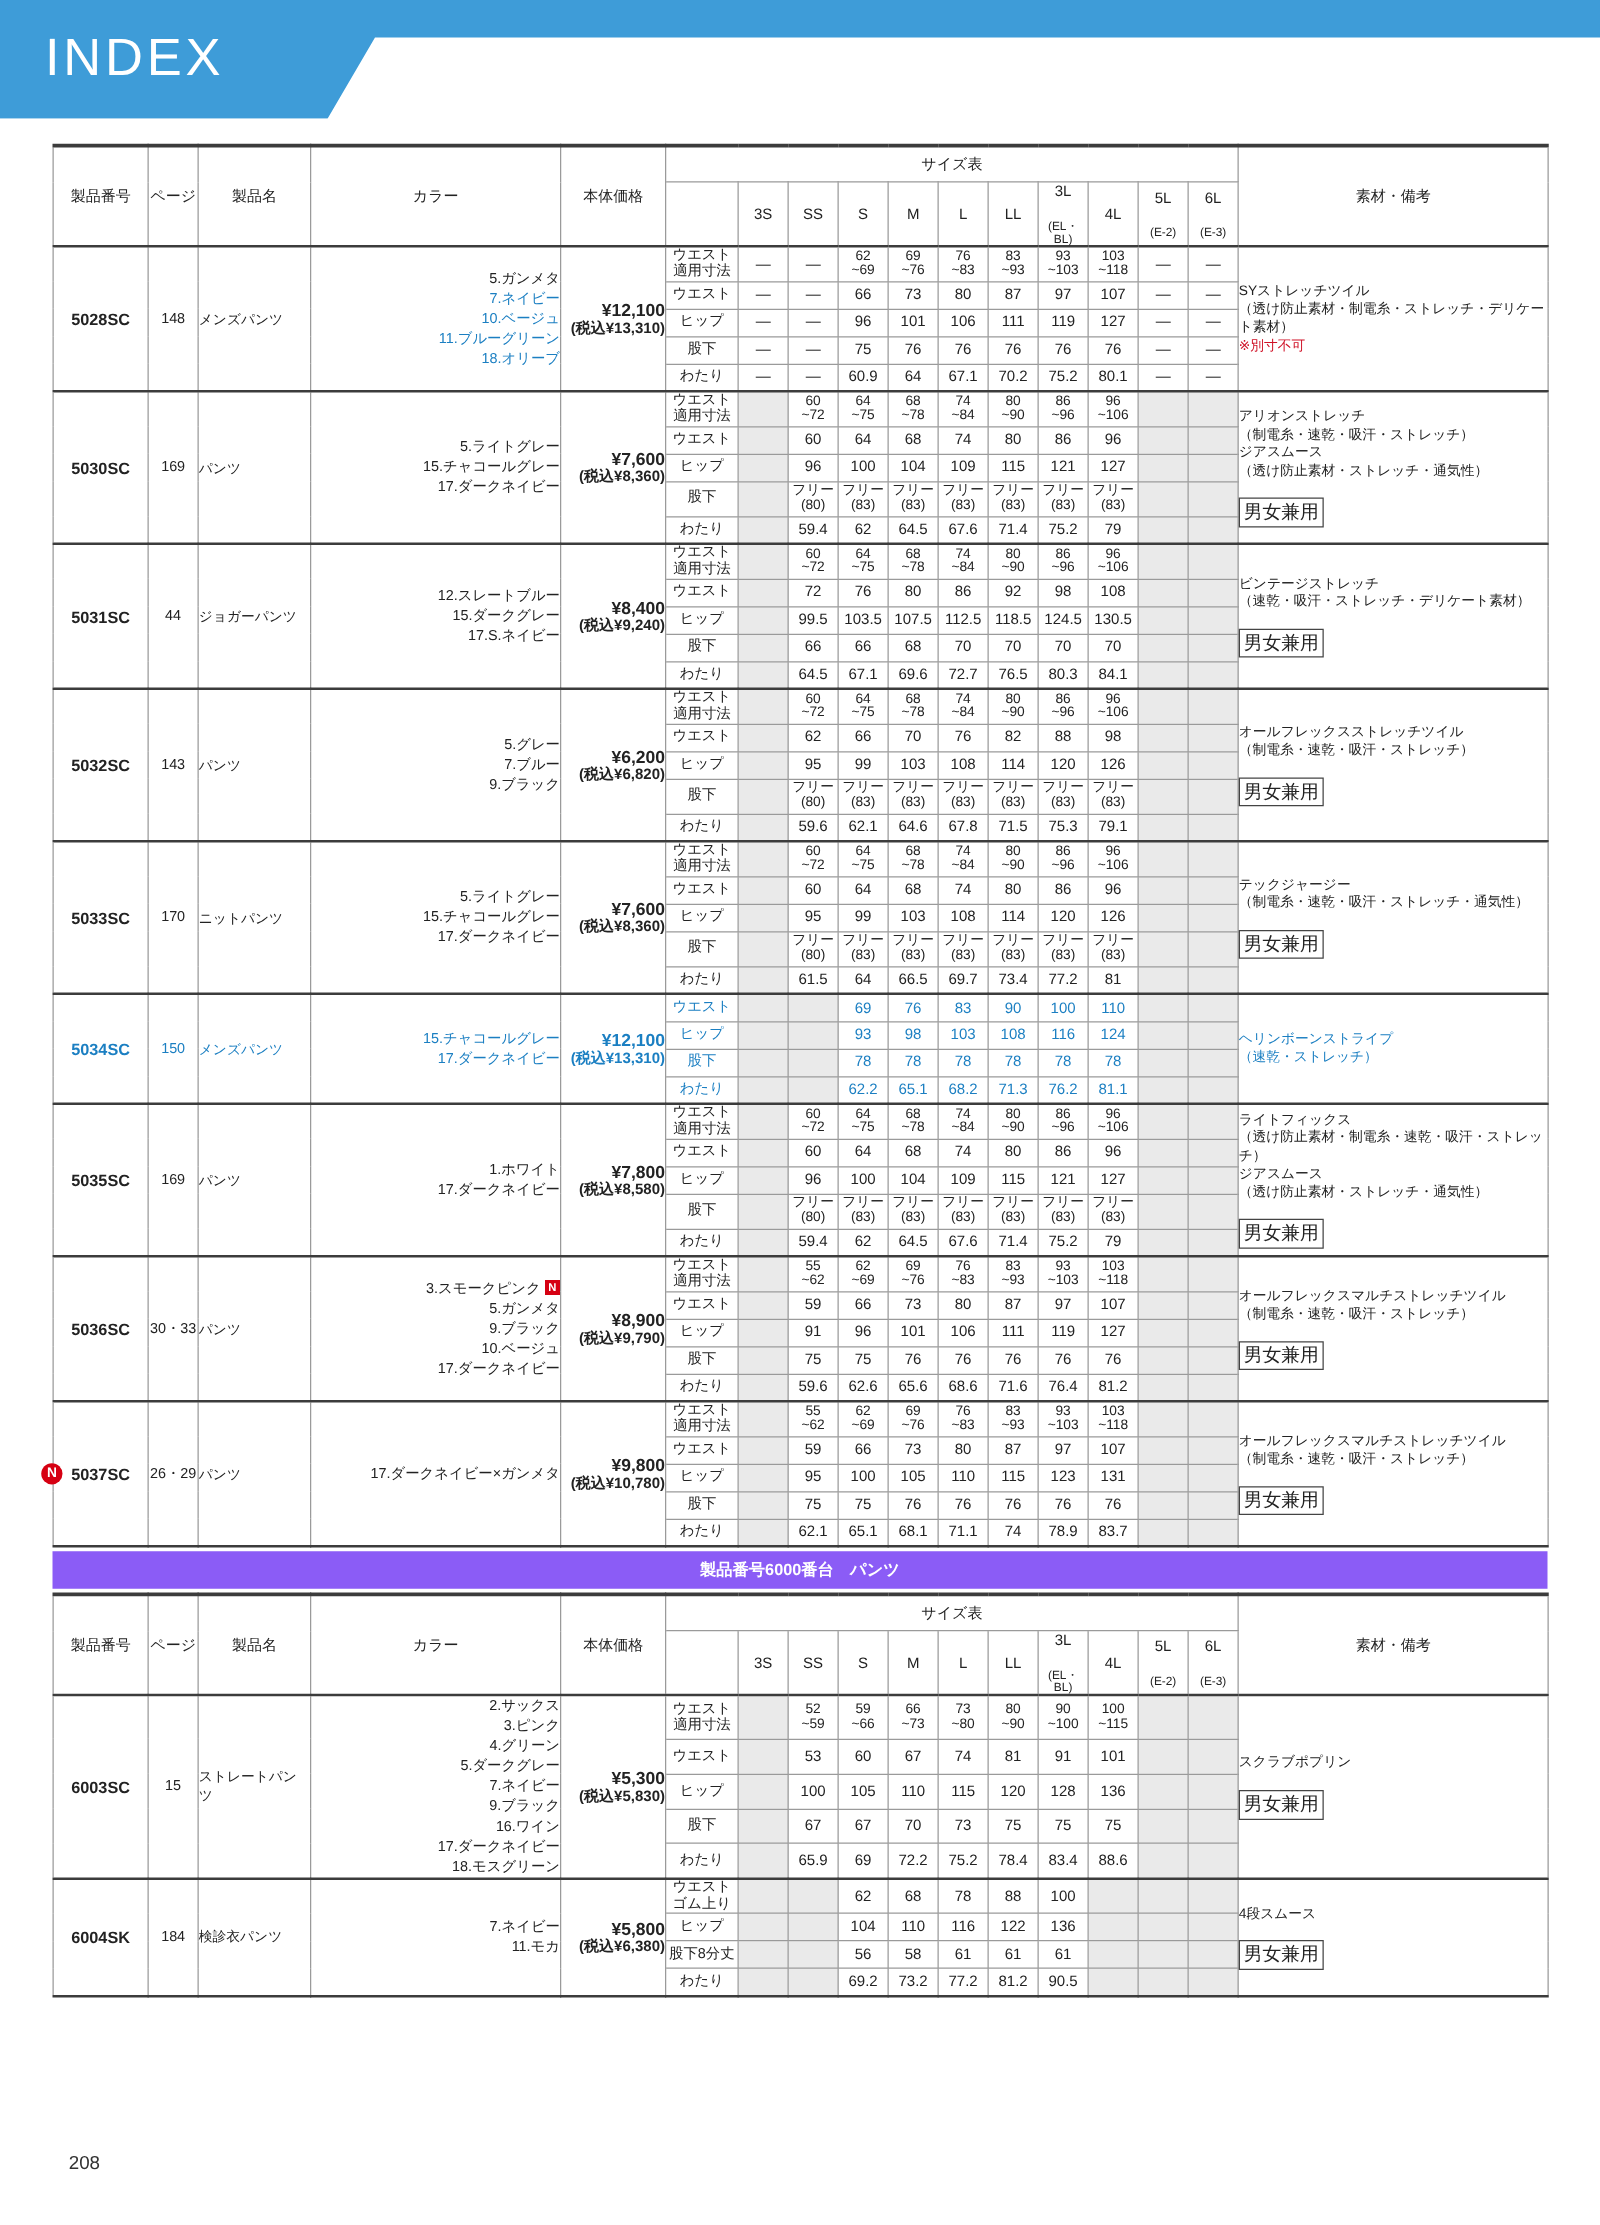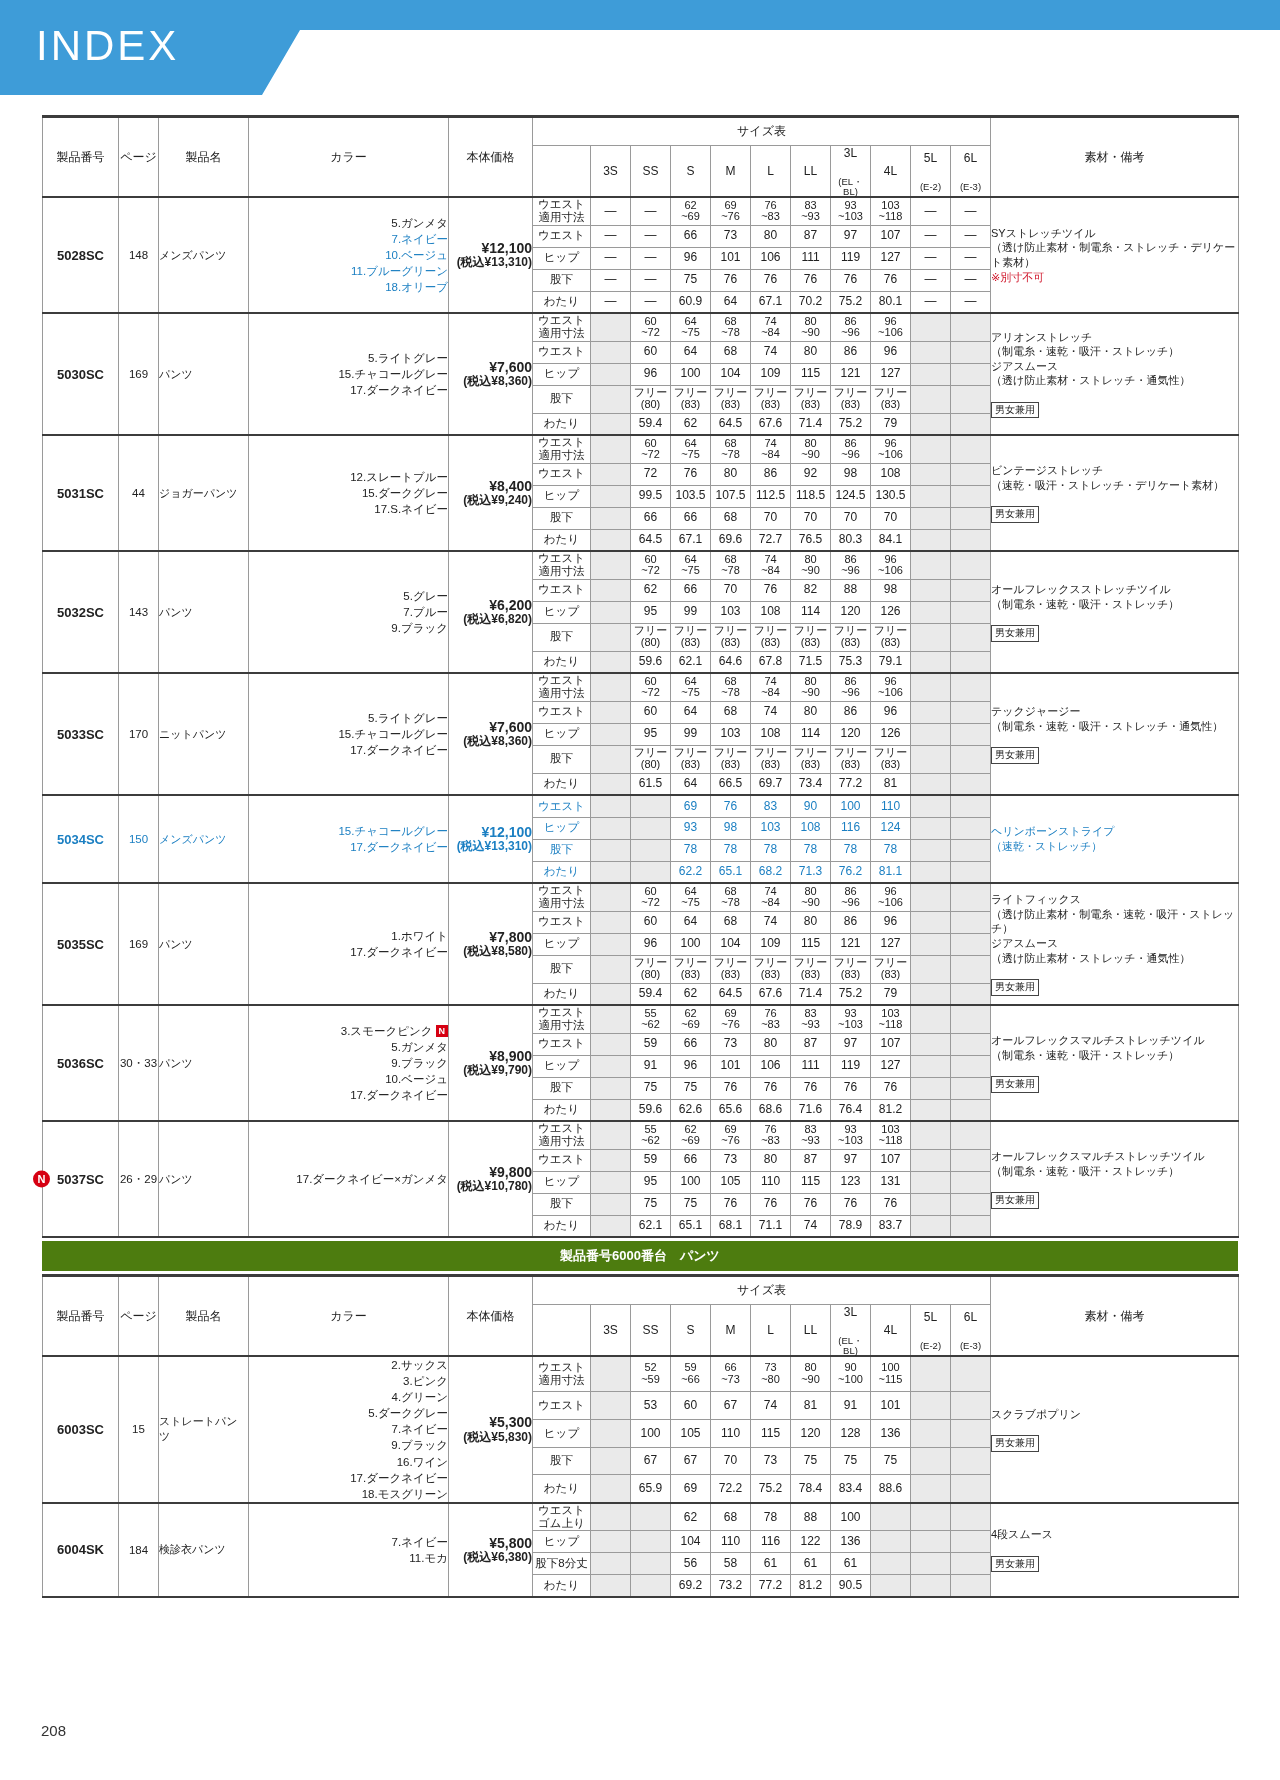--- a/index.html
+++ b/index.html
@@ -39,36 +39,36 @@
   td.idc{font-weight:bold;font-size:13px;text-align:center;position:relative;}
   td.pg{font-size:11.5px;text-align:center;line-height:1.25;}
   td.nm{font-size:11px;text-align:left;padding:0 3px;}
   td.clr{font-size:11.5px;text-align:right;padding:2px 6px;line-height:1.4;}
   td.clr .blue{color:#1b7fc2;}
   td.pr{text-align:right;padding:0 6px 0 0;}
   td.pr .main{font-size:14px;font-weight:bold;line-height:1.15;}
   td.pr .tax{font-size:12px;font-weight:bold;line-height:1.15;}
   td.mat{font-size:11px;text-align:left;padding:2px 6px;line-height:1.32;}
   td.mat .red{color:#cf1126;}
-  .box{display:inline-block;border:1px solid #444;padding:0 3px;font-size:10px;line-height:1.45;margin-top:14px;}
+  .box{display:inline-block;border:1px solid #444;padding:0 3px;font-size:15px;line-height:1.45;margin-top:14px;}
   tbody.blue td,tbody.blue th,tbody.blue td.pr .main,tbody.blue td.pr .tax{color:#1b7fc2;}
   .nbadge{
     position:absolute;left:-10px;top:50%;transform:translateY(-50%);
     width:17px;height:17px;border-radius:50%;background:#d60012;color:#fff;
     font-size:11px;font-weight:bold;line-height:17px;text-align:center;
   }
   .ntag{
     display:inline-block;background:#d60012;color:#fff;font-size:9px;font-weight:bold;
     padding:0 3px;margin-left:3px;line-height:12px;vertical-align:1px;
   }
   .section-banner{
-    width:1196px;margin:3px 0;background:#4d7c0f;color:#fff;font-weight:bold;
+    width:1196px;margin:3px 0;background:#8b5cf6;color:#fff;font-weight:bold;
     font-size:13px;text-align:center;padding:6px 0;box-sizing:border-box;
   }
-  .page-num{position:absolute;left:41px;top:1722px;font-size:15px;color:#333;}
+  .page-num{position:absolute;left:55px;top:1722px;font-size:15px;color:#333;}
 </style>
 </head>
 <body>
 
 <div class="index-banner">
   <span class="t">INDEX</span>
 </div>
 
 <div class="content">
   <div id="table1">

